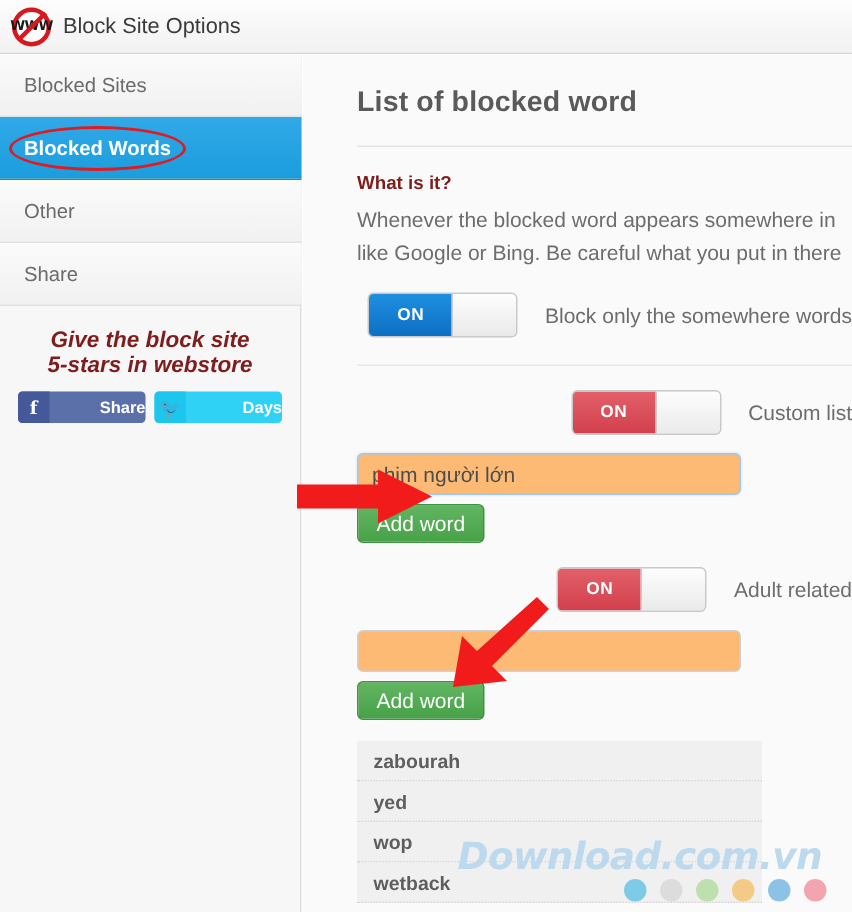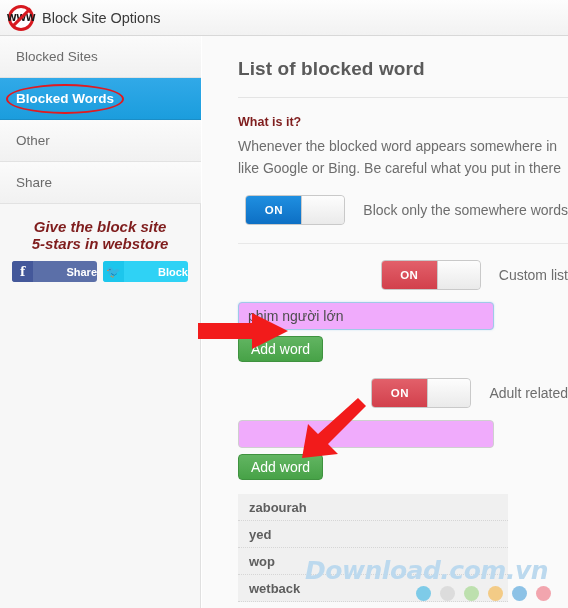--- a/index.html
+++ b/index.html
@@ -129,21 +129,21 @@
   }
   .toggle.blue .on { background: linear-gradient(to bottom, #1f8fe0 0%, #0d6fc4 100%); }
   .toggle.red  .on { background: linear-gradient(to bottom, #e2606a 0%, #d2404c 100%); }
   .toggle-label { margin-left:18px; font-size:14px; color:#6d6d6d; }
 
   .sep { height:1px; background:#e8e8e8; margin:18px 0 0 0; width:340px; }
 
   .word-input {
     margin-top:12px; width:256px; height:28px;
     border:1px solid #9fc9e8; border-radius:4px;
-    background:#f0abfc; padding:0 9px;
+    background:#fdba74; padding:0 9px;
     font-family:"Liberation Sans", sans-serif;
     font-size:14px; color:#4d4d4d; line-height:26px;
     box-shadow: 0 0 2px rgba(102,175,233,0.35);
     white-space:nowrap; overflow:hidden;
   }
   .word-input.plain { border:1px solid #cfcfcf; box-shadow:none; }
   .addword {
     margin-top:6px; display:inline-block;
     height:26px; padding:0 12px; border-radius:4px;
     background: linear-gradient(to bottom, #62b562 0%, #47a247 100%);
@@ -218,21 +218,21 @@
         <div>Give the block site</div>
         <div>5-stars in webstore</div>
       </div>
       <div class="social">
         <div class="sbtn fb">
           <span class="glyph">f</span>
           <span class="lbl">Share</span>
         </div>
         <div class="sbtn tw">
           <span class="glyph">🐦</span>
-          <span class="lbl">Block</span>
+          <span class="lbl">Days</span>
         </div>
       </div>
     </div>
   </div>
 
   <div class="main">
     <div class="main-inner">
 
       <div class="page-title">List of blocked word</div>
       <div class="rule"></div>

